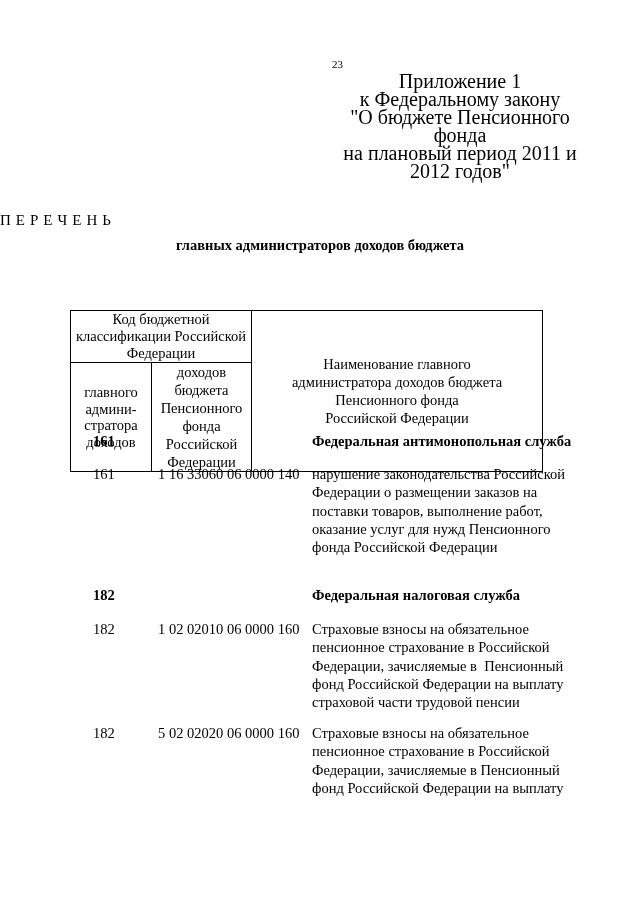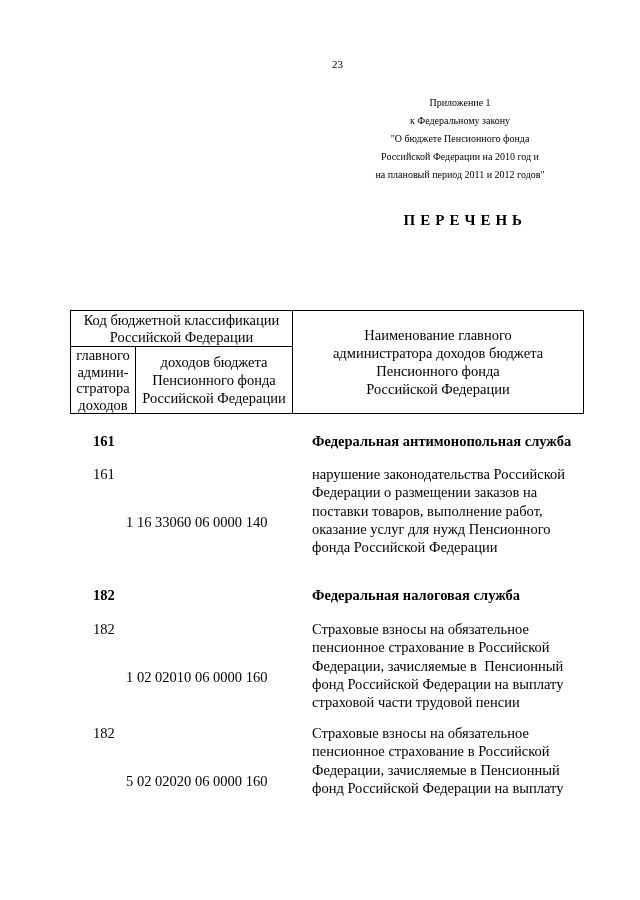--- a/index.html
+++ b/index.html
@@ -4,74 +4,74 @@
 <style>
   html, body { margin: 0; padding: 0; background: #ffffff; }
   body {
     width: 640px; height: 900px; position: relative; overflow: hidden;
     font-family: "Liberation Serif", "DejaVu Serif", serif;
     color: #000; font-size: 14.5px;
   }
   .abs { position: absolute; }
   .page-num { left: 320px; top: 58px; font-size: 11px; margin-left: 12px; }
   .appendix {
-    left: 330px; width: 260px; top: 94px; text-align: center;
-    font-size: 10px; line-height: 18px;
+    left: 330px; width: 260px; top: 72px; text-align: center;
+    font-size: 20px; line-height: 18px;
   }
   .title {
-    left: 0; width: 527px; top: 212px; text-align: right;
-    font-weight: bold; font-size: 15px; letter-spacing: 5px;
+    left: 0; width: 527px; top: 212px; text-align: left;
+    font-weight: normal; font-size: 15px; letter-spacing: 5px;
   }
   .subtitle {
     left: 0; width: 640px; top: 236px; text-align: center;
     font-weight: bold; font-size: 14.5px; line-height: 19px;
   }
   table.hdr {
-    position: absolute; left: 70px; top: 310px; width: 514px; height: 103px;
+    position: absolute; left: 70px; top: 310px; width: 473px; height: 103px;
     border-collapse: collapse; font-size: 14.5px; line-height: 18px; border-radius: 8px;
   }
   table.hdr td { border: 1px solid #000; text-align: center; vertical-align: middle; padding: 0 2px; }
   .row { position: absolute; width: 640px; font-size: 14.5px; line-height: 18.3px; }
   .row .c1 { position: absolute; left: 93px; text-align: center; }
-  .row .c2 { position: absolute; left: 126px; margin-top: 48px; }
+  .row .c2 { position: absolute; left: 158px; }
   .row .c3 { position: absolute; left: 312px; width: 290px; }
   .bold { font-weight: bold; }
 </style>
 </head>
 <body>
 
 <div class="abs page-num">23</div>
 
 <div class="abs appendix">
   <div>Приложение 1</div>
   <div>к Федеральному закону</div>
   <div>"О бюджете Пенсионного фонда</div>
-  <div>Российской Федерации на 2010 год и</div>
   <div>на плановый период 2011 и 2012 годов"</div>
 </div>
 
 <div class="abs title">ПЕРЕЧЕНЬ</div>
 <div class="abs subtitle">
+  <div>главных администраторов доходов бюджета</div>
 </div>
 
 <table class="hdr">
   <tbody>
       <tr style="height:36px">
     <td colspan="2" style="line-height:17px">
       <span>Код бюджетной классификации Российской Федерации</span>
     </td>
     <td rowspan="2" style="width:286px">
       <div>Наименование главного</div>
       <div>администратора доходов бюджета</div>
       <div>Пенсионного фонда</div>
       <div>Российской Федерации</div>
     </td>
   </tr>
   <tr>
-    <td style="width:64px;padding:0;line-height:16.5px">
+    <td style="width:64px;padding:8px;line-height:16.5px">
       <div>главного</div>
       <div>админи-</div>
       <div>стратора</div>
       <div>доходов</div>
     </td>
     <td>
       <div>доходов бюджета</div>
       <div>Пенсионного фонда</div>
       <div>Российской Федерации</div>
     </td>

